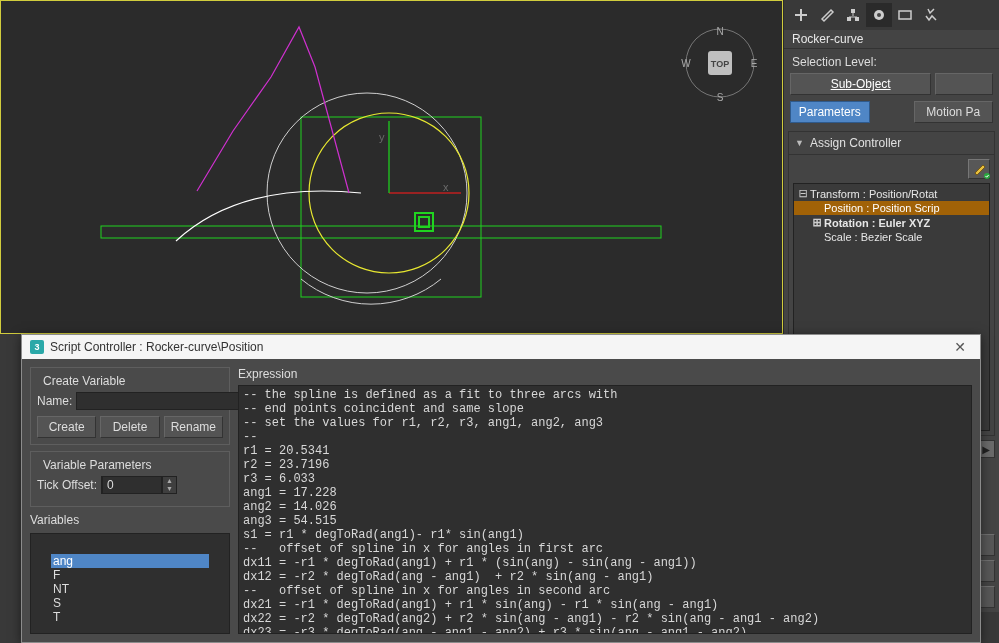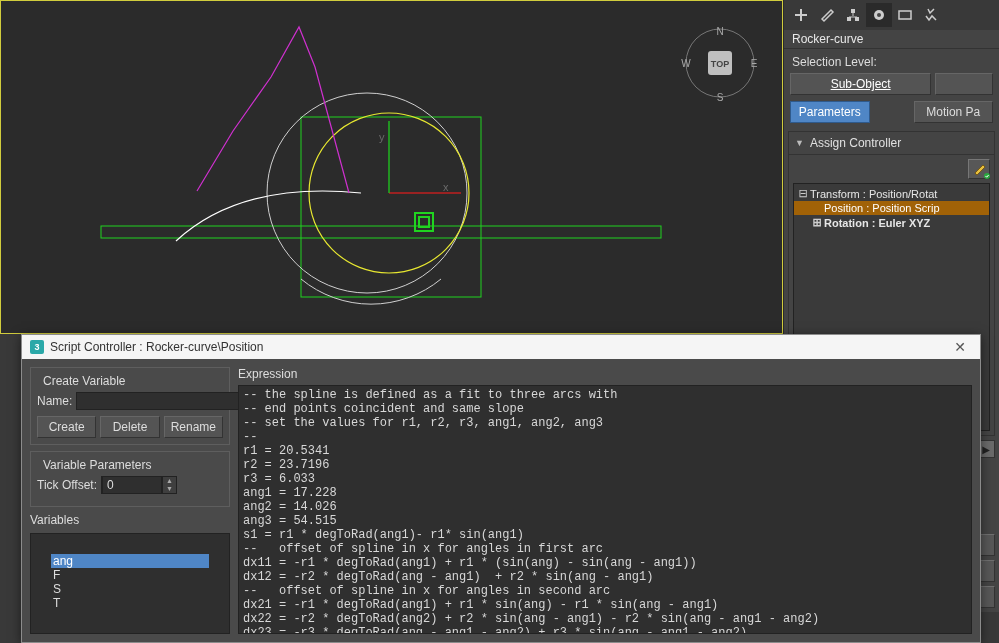--- a/index.html
+++ b/index.html
@@ -326,20 +326,24 @@
           <span>Transform : Position/Rotat</span>
         </div>
       <div class="tree-row depth1 sel">
           <span class="pm"></span>
           <span>Position : Position Scrip</span>
         </div>
       <div class="tree-row depth1 bold">
           <span class="pm">⊞</span>
           <span>Rotation : Euler XYZ</span>
         </div>
+      <div class="tree-row depth1">
+          <span class="pm"></span>
+          <span>Scale : Bezier Scale</span>
+        </div>
     </div>
   </div>
   <div class="hscroll">
     <div class="arrow">▶</div>
   </div>
 
   <div class="keygroup">
     <div class="title">Delete Key</div>
     <div class="keybtn">Position</div>
     <div class="keybtn">Rotation</div>
@@ -383,20 +387,21 @@
                 <div>▼</div>
               </div>
           </div>
         </div>
       </div>
 
       <div class="varlist-label">Variables</div>
       <div class="varlist">
         <div class="vrow sel">ang</div>
         <div class="vrow">F</div>
+        <div class="vrow">NT</div>
         <div class="vrow">S</div>
         <div class="vrow">T</div>
       </div>
     </div>
 
     <div class="dlg-right">
       <div class="expr-label">Expression</div>
       <div class="expr" id="expr">-- the spline is defined as a fit to three arcs with
 -- end points coincident and same slope
 -- set the values for r1, r2, r3, ang1, ang2, ang3

